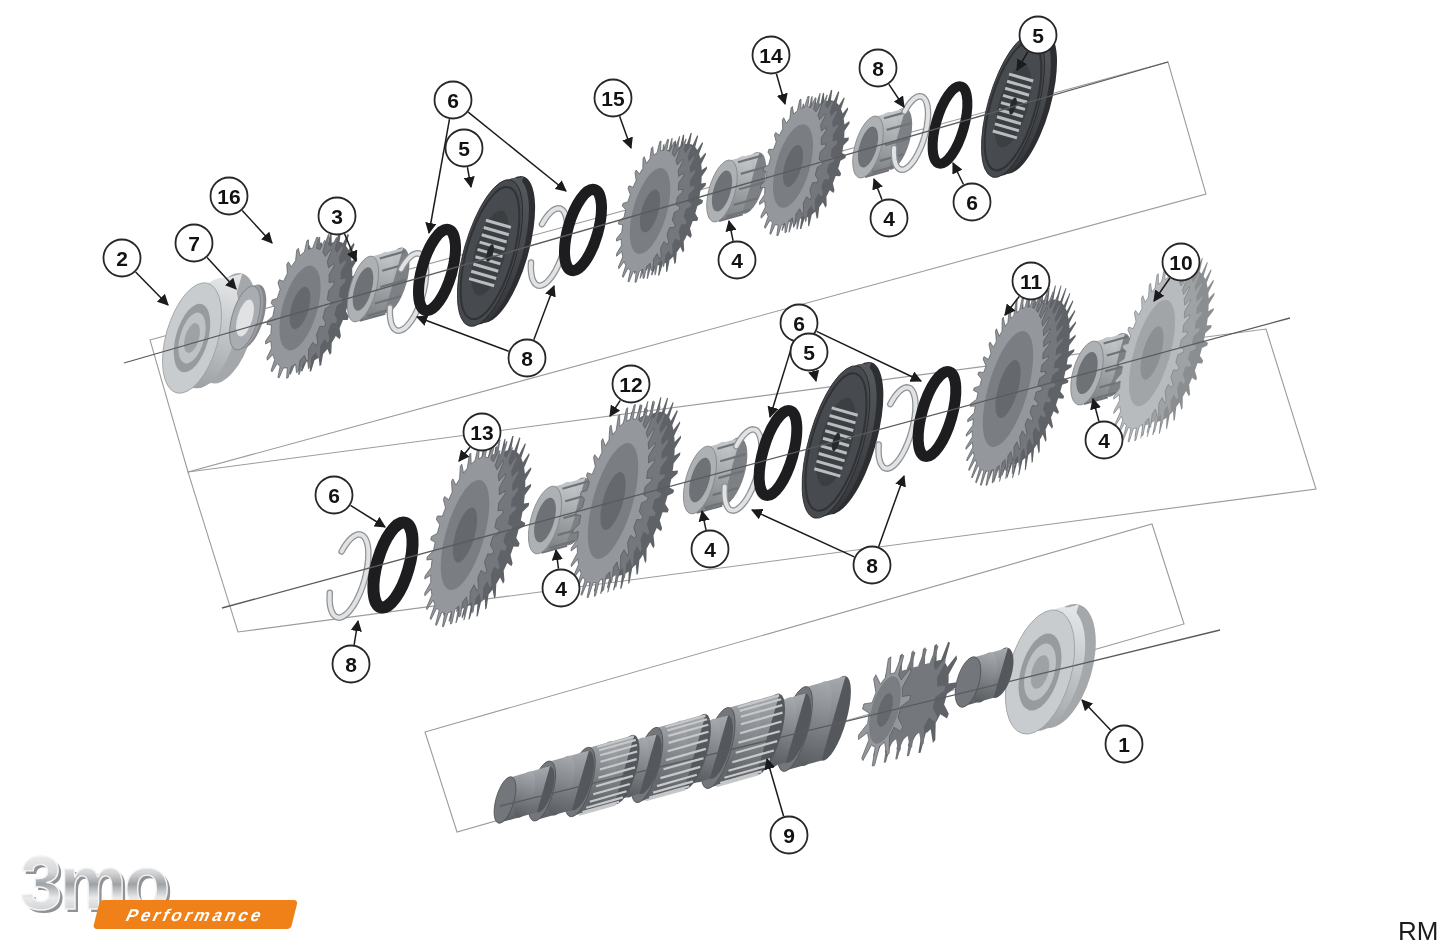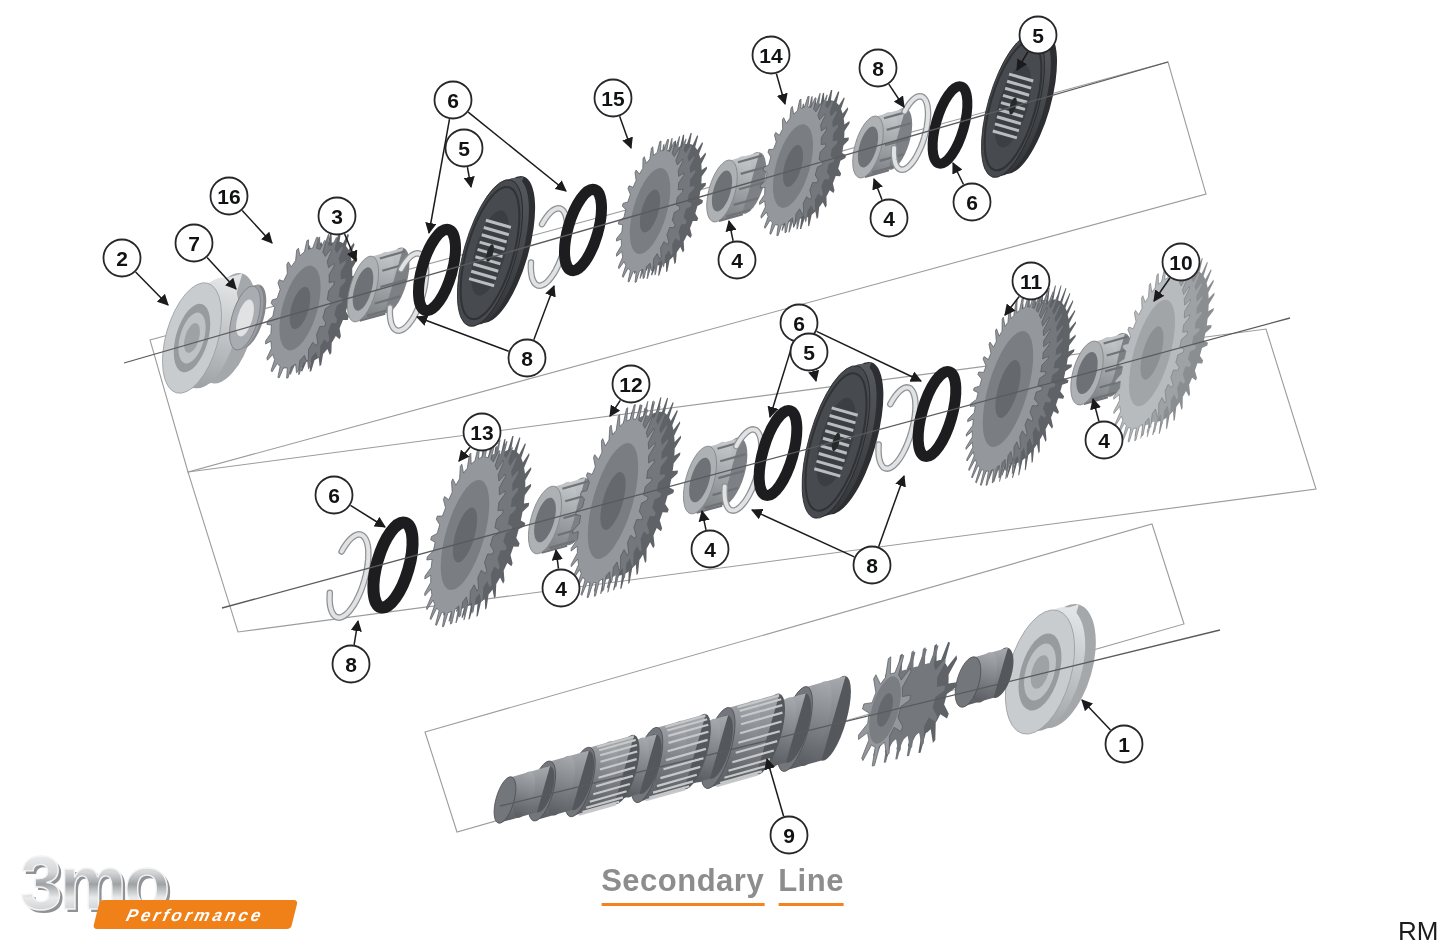--- a/index.html
+++ b/index.html
@@ -571,16 +571,15 @@
       </defs>
       <text class="logo-main" x="11" y="74" fill="#909295">3mo</text>
       <text class="logo-main" x="8" y="71" fill="url(#chrome)" stroke="#f4f4f4" stroke-width="1.4">3mo</text>
       <g transform="translate(88,62) skewX(-14)">
         <rect x="0" y="0" width="198" height="29" rx="4" fill="#f08018"></rect>
         <text class="logo-sub" x="99" y="21" fill="#ffffff" text-anchor="middle">Performance</text>
       </g>
     </svg>
   </div>
 
-  <div class="caption"><span>Secondary</span><span>Line</span></div>
 
   <div class="watermark">RM</div>
 </div>
 
 </body></html>

